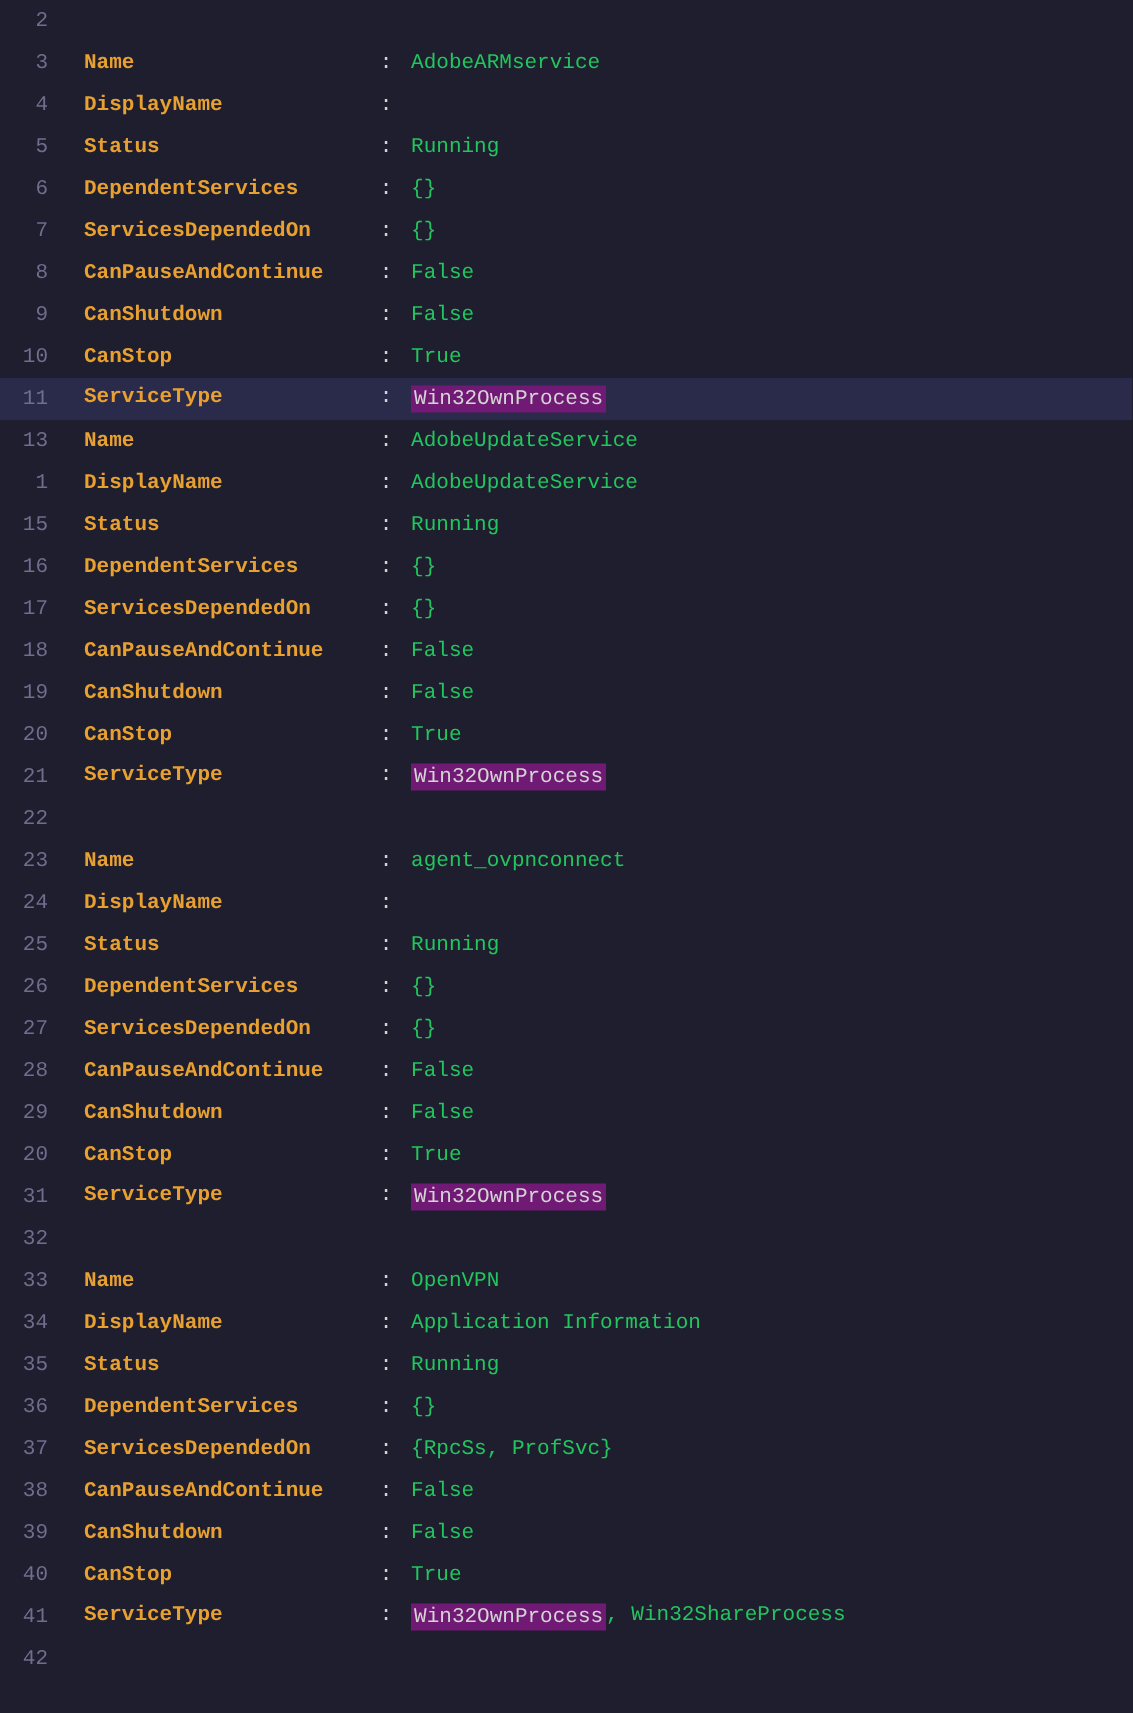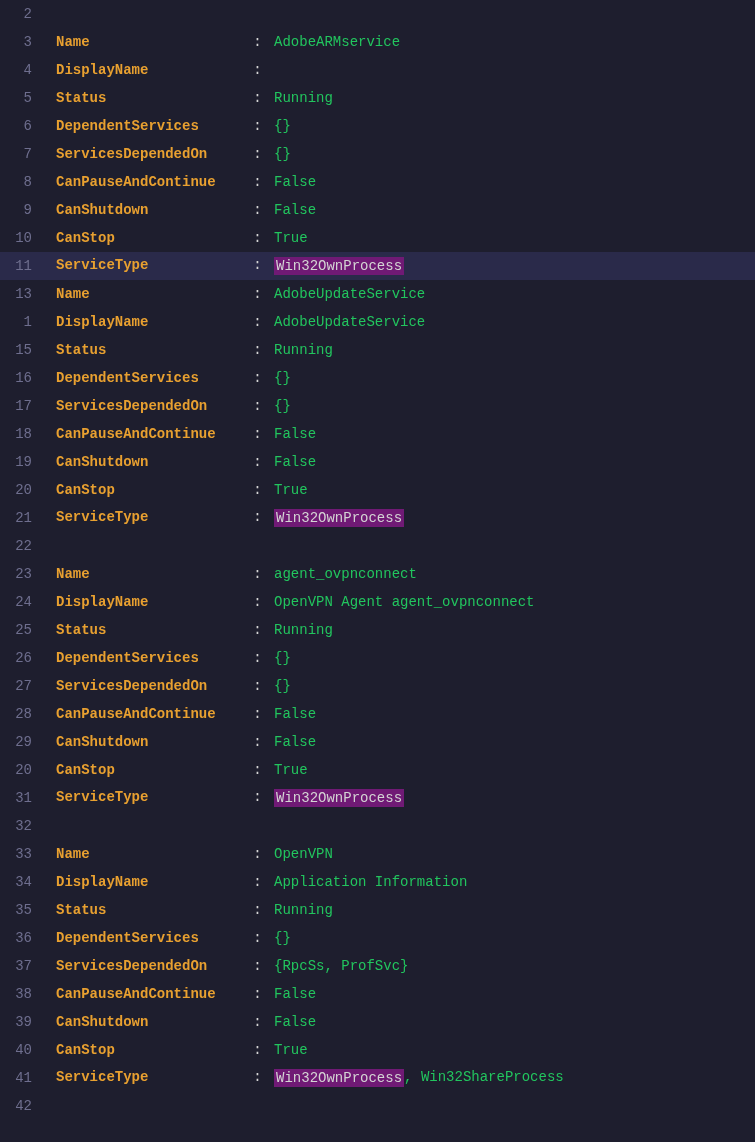--- a/index.html
+++ b/index.html
@@ -147,21 +147,21 @@
       <div class="line">
         <span class="line-number">22</span>
         <div class="line-content"></div>
       </div>
       <div class="line">
         <span class="line-number">23</span>
         <div class="line-content"><span class="key">Name                   </span><span class="colon">: </span><span class="value">agent_ovpnconnect</span></div>
       </div>
       <div class="line">
         <span class="line-number">24</span>
-        <div class="line-content"><span class="key">DisplayName            </span><span class="colon">: </span><span class="value">OpenVPN Agent agent_ovpnconnect</span></div>
+        <div class="line-content"><span class="key">DisplayName            </span><span class="colon">: </span></div>
       </div>
       <div class="line">
         <span class="line-number">25</span>
         <div class="line-content"><span class="key">Status                 </span><span class="colon">: </span><span class="value">Running</span></div>
       </div>
       <div class="line">
         <span class="line-number">26</span>
         <div class="line-content"><span class="key">DependentServices      </span><span class="colon">: </span><span class="value">{}</span></div>
       </div>
       <div class="line">

